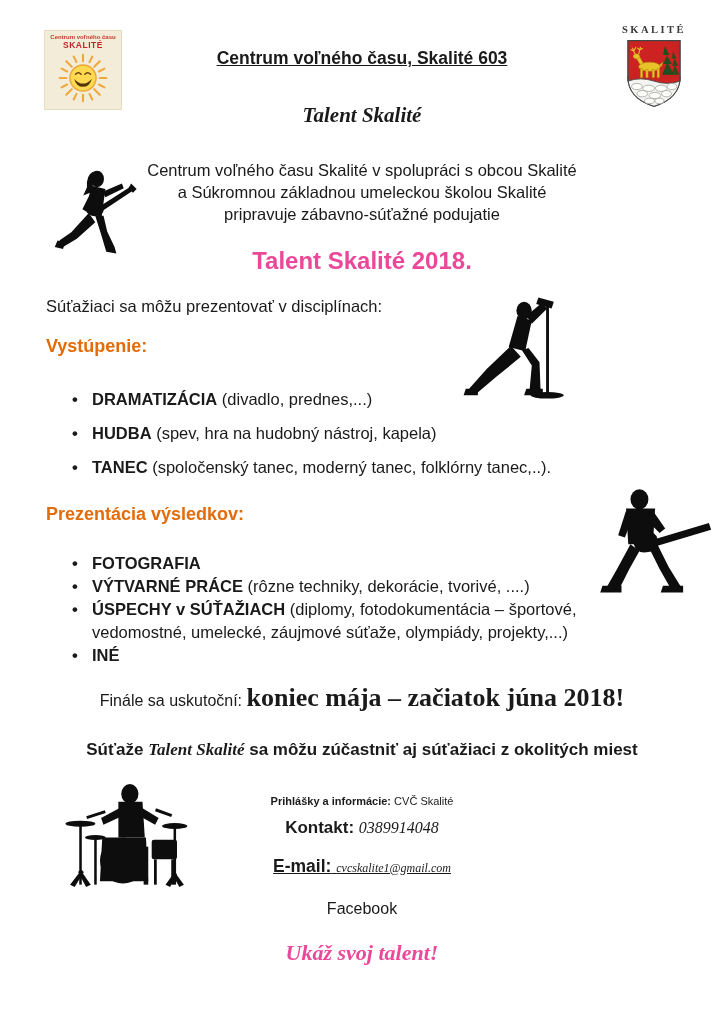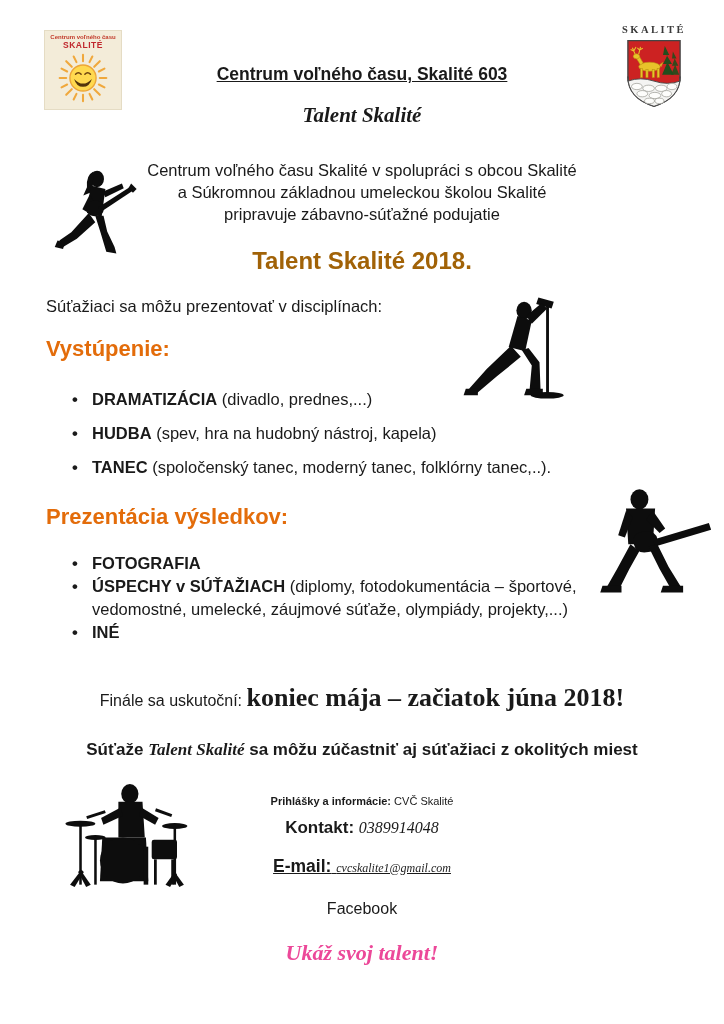--- a/index.html
+++ b/index.html
@@ -8,31 +8,31 @@
     font-family:"Liberation Sans", sans-serif;color:#1a1a1a;overflow:hidden;
   }
   .abs{position:absolute;}
   .center{left:0;width:724px;text-align:center;}
 
   
   .logo-box{left:44px;top:30px;width:78px;height:80px;background:#f3ecd9;
     border:1px solid #e5dcc4;display:flex;flex-direction:column;align-items:center;padding-top:3px;box-sizing:border-box;}
   .logo-line1{font-size:6px;color:#c23a2a;font-weight:bold;line-height:7px;white-space:nowrap;}
   .logo-line2{font-size:8.5px;color:#c0272d;font-weight:bold;letter-spacing:.5px;line-height:9px;}
-  .org-title{top:48px;font-size:17.5px;font-weight:bold;text-decoration:underline;margin-top:16px;}
+  .org-title{top:48px;font-size:17.5px;font-weight:bold;text-decoration:underline;}
   .crest{left:612px;top:24px;width:84px;text-align:center;}
   .crest-label{font-family:"Liberation Serif",serif;font-size:10.5px;letter-spacing:2.5px;color:#3a3a3a;font-weight:bold;}
 
   .subtitle{top:103px;font-family:"Liberation Serif",serif;font-size:21px;font-weight:bold;font-style:italic;}
 
   .intro{top:159px;font-size:16.5px;line-height:22px;}
-  .event-title{top:247px;font-size:24px;font-weight:bold;color:#a16207;}
+  .event-title{top:247px;font-size:24px;font-weight:bold;color:#ec4899;}
 
   .disciplines-intro{left:46px;top:297px;font-size:16.5px;}
-  .section-heading{font-size:22px;font-weight:bold;color:#E36C0A;}
+  .section-heading{font-size:18px;font-weight:bold;color:#E36C0A;}
   .heading1{left:46px;top:336px;}
   .heading2{left:46px;top:504px;}
 
   ul.flyer-list{list-style:none;margin:0;padding:0;left:46px;width:575px;}
   ul.flyer-list li{position:relative;padding-left:46px;font-size:16.5px;line-height:23px;}
   ul.flyer-list li::before{content:"•";position:absolute;left:26px;font-weight:bold;}
   .list1{top:388px;}
   .list1 li{margin-bottom:11px;}
   .list2{top:552px;}
   .list2 li{margin-bottom:0;}
@@ -199,20 +199,21 @@
       <path d="M34 52 L22 74 L13 90 L24 92 L33 74 L42 58 Z"></path>
       <path d="M50 54 L60 74 L69 90 L79 90 L68 72 L58 52 Z"></path>
       <path d="M9 89 L26 89 L26 95 L7 95 Z"></path>
       <path d="M63 89 L81 89 L81 95 L61 95 Z"></path>
     </g>
   </svg>
 </div>
 
 <ul class="abs flyer-list list2">
   <li><span class="term">FOTOGRAFIA</span><span class="desc"></span></li>
+  <li><span class="term">VÝTVARNÉ PRÁCE</span><span class="desc"> (rôzne techniky, dekorácie, tvorivé, ....)</span></li>
   <li><span class="term">ÚSPECHY v SÚŤAŽIACH</span><span class="desc"> (diplomy, fotodokumentácia – športové, vedomostné, umelecké, záujmové súťaže, olympiády, projekty,...)</span></li>
   <li><span class="term">INÉ</span><span class="desc"></span></li>
 </ul>
 
 <div class="abs center finale">
   <span class="finale-label">Finále sa uskutoční:</span>
   <span class="finale-value">koniec mája – začiatok júna 2018!</span>
 </div>
 
 <div class="abs center eligibility">

